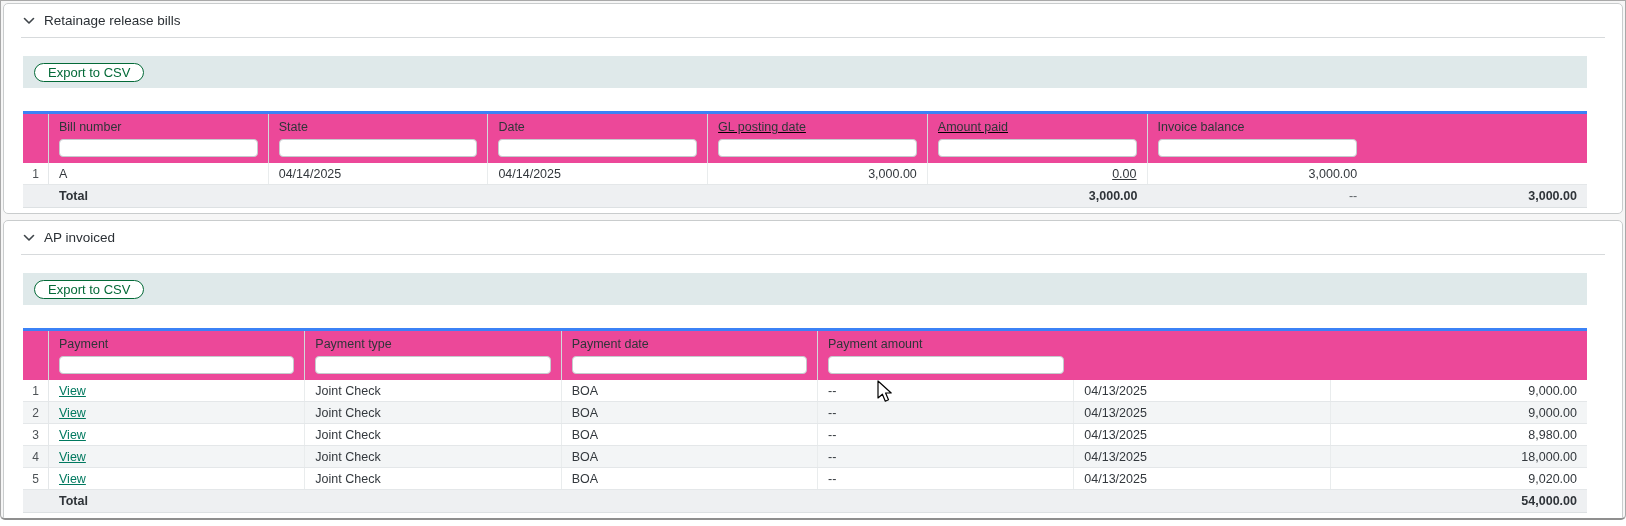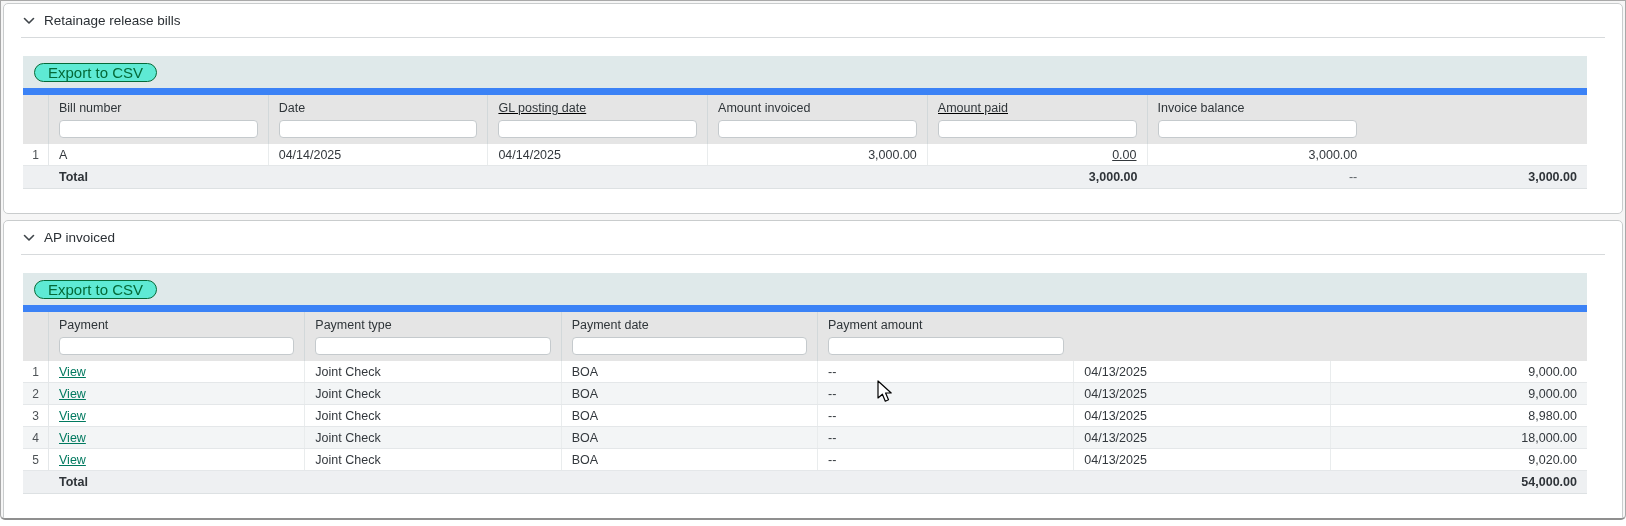--- a/index.html
+++ b/index.html
@@ -25,25 +25,25 @@
   .chev { display:flex; align-items:center; cursor:pointer; }
   .sec-title { font-size:13.5px; color:#2b3035; }
 
   .table-wrap { margin:18px 18px 0 2px; }
 
   .toolbar {
     height:32px; background:#dfe9ea; display:flex; align-items:center; padding-left:11px;
   }
   .export-btn {
     height:19px; padding:0 13px; font-family:"Liberation Sans",sans-serif;
-    font-size:15px; color:#046a38; background:#5eead4;
+    font-size:13px; color:#046a38; background:#ffffff;
     border:1.5px solid #046a38; border-radius:11px; cursor:pointer; line-height:15px;
   }
 
-  .hdr { display:flex; background:#e5e5e5; border-top:7px solid #3b82f6; }
+  .hdr { display:flex; background:#ec4899; border-top:3px solid #3b82f6;margin-top:23px; }
   .rn-h { width:26px; flex:0 0 26px; border-right:1px solid #d2d8da; }
   .cells { flex:1; display:flex; min-width:0; }
   .hc { padding:6px 10px 6px 10px; border-right:1px solid #d2d8da; }
   .hc:last-child { border-right:none; }
   .hc .hl { font-size:12.5px; line-height:14px; color:#2f3539; margin-bottom:4px; white-space:nowrap; overflow:hidden; }
   .hc .filter {
     width:100%; height:18px; border:1px solid #c5cacd; border-radius:4px;
     background:#ffffff; outline:none; padding:0 6px; font-size:12px; font-family:"Liberation Sans",sans-serif;
   }
 
@@ -86,23 +86,23 @@
     </div>
     <div class="table-wrap">
       <div class="toolbar">
         <button class="export-btn">Export to CSV</button>
       </div>
       <div>
           <div class="hdr">
             <div class="rn-h"></div>
             <div class="cells">
               <div class="hc" style="width: 14.2857%;"><div class="hl">Bill number</div><input class="filter" type="text" style=""></div>
+              <div class="hc" style="width: 14.2857%;"><div class="hl">State</div><input class="filter" type="text" style=""></div>
               <div class="hc" style="width: 14.2857%;"><div class="hl">Date</div><input class="filter" type="text" style=""></div>
               <div class="hc" style="width: 14.2857%; text-decoration: underline;"><div class="hl">GL posting date</div><input class="filter" type="text" style=""></div>
-              <div class="hc" style="width: 14.2857%;"><div class="hl">Amount invoiced</div><input class="filter" type="text" style=""></div>
               <div class="hc" style="width: 14.2857%; text-decoration: underline;"><div class="hl">Amount paid</div><input class="filter" type="text" style=""></div>
               <div class="hc" style="width: 14.2857%;"><div class="hl">Invoice balance</div><input class="filter" type="text" style=""></div>
             </div>
           </div>
           <div class="dr">
             <div class="rn">1</div>
             <div class="cells">
               <div class="dc" style="width: 14.2857%;">A</div>
               <div class="dc" style="width: 14.2857%;">04/14/2025</div>
               <div class="dc" style="width: 14.2857%;">04/14/2025</div>

